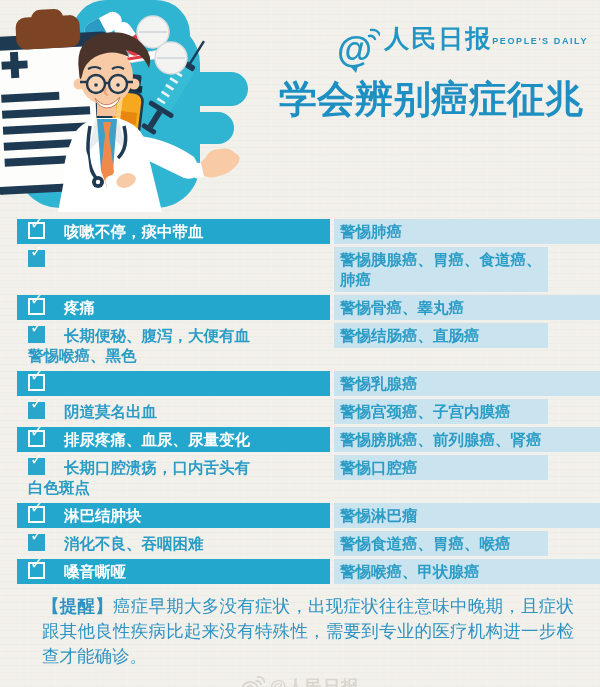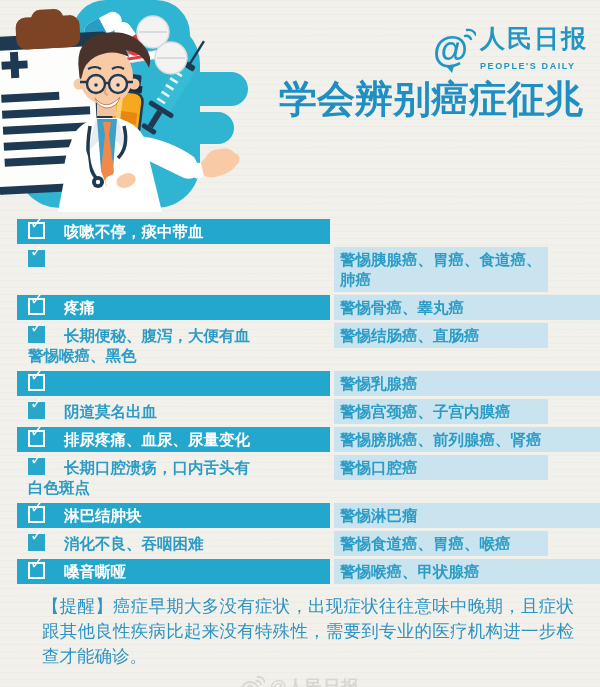--- a/index.html
+++ b/index.html
@@ -13,21 +13,21 @@
     background:
       repeating-linear-gradient(0deg, rgba(120,115,100,0.035) 0 1px, transparent 1px 7px),
       repeating-linear-gradient(90deg, rgba(255,255,255,0.05) 0 2px, transparent 2px 9px),
       #F2F0EA;
   }
   
   .banner{position:relative;height:212px;}
   .illustration{position:absolute;left:0;top:0;width:265px;height:212px;}
   .brand{position:absolute;top:26px;right:12px;display:flex;align-items:flex-start;gap:4px;color:#2196C4;}
   .brand .at-wrap{width:44px;height:48px;}
-  .brand-text{display:flex;flex-direction:column;line-height:1;}
+  .brand-text{display:flex;flex-direction:row;line-height:1;}
   .brand-name{font-size:25px;font-weight:900;letter-spacing:2px;color:#2196C4;}
   .brand-sub{font-size:9px;font-weight:bold;letter-spacing:1.6px;margin-top:11px;color:#2196C4;}
   .page-title{
     position:absolute;left:270px;top:74px;width:322px;height:52px;
     font-size:38px;line-height:50px;font-weight:900;text-align:center;
     color:#1D8FC2;letter-spacing:0px;white-space:nowrap;
   }
   
   .checklist{margin:7px 0 0 17px;display:flex;flex-direction:column;gap:3px;}
   .row{display:flex;align-items:stretch;}
@@ -50,21 +50,21 @@
   .row.teal .checkbox{border-color:#FFFFFF;background:transparent;}
   .checkbox .check{
     position:absolute;left:0px;top:-8px;font-size:16px;font-weight:bold;color:#FFFFFF;line-height:1;
   }
   
   .reminder{
     margin:10px 26px 0 42px;
     font-family:"DejaVu Serif","Liberation Serif",serif;
     font-size:17.5px;line-height:1.42;color:#2E93C2;text-align:justify;
   }
-  .reminder-label{font-weight:normal;}
+  .reminder-label{font-weight:bold;}
   .watermark{
     margin-top:6px;display:flex;justify-content:center;align-items:center;gap:5px;
     color:#D9D6D0;font-size:17px;font-weight:bold;letter-spacing:1px;
   }
 </style>
 </head>
 <body>
 
 <div class="page">
 
@@ -215,20 +215,21 @@
       </div>
     </div>
 
     <div class="page-title">学会辨别癌症征兆</div>
   </div>
 
   <div class="checklist">
 
     <div class="row teal">
       <div class="cell-left"><span class="checkbox"><span class="check">✓</span></span><span class="symptom">咳嗽不停，痰中带血</span></div>
+      <div class="cell-right"><span>警惕肺癌</span></div>
     </div>
 
     <div class="row light">
       <div class="cell-left"><span class="checkbox"><span class="check">✓</span></span></div>
       <div class="cell-right"><span>警惕胰腺癌、胃癌、食道癌、肺癌</span></div>
     </div>
 
     <div class="row teal">
       <div class="cell-left"><span class="checkbox"><span class="check">✓</span></span><span class="symptom">疼痛</span></div>
       <div class="cell-right"><span>警惕骨癌、睾丸癌</span></div>

